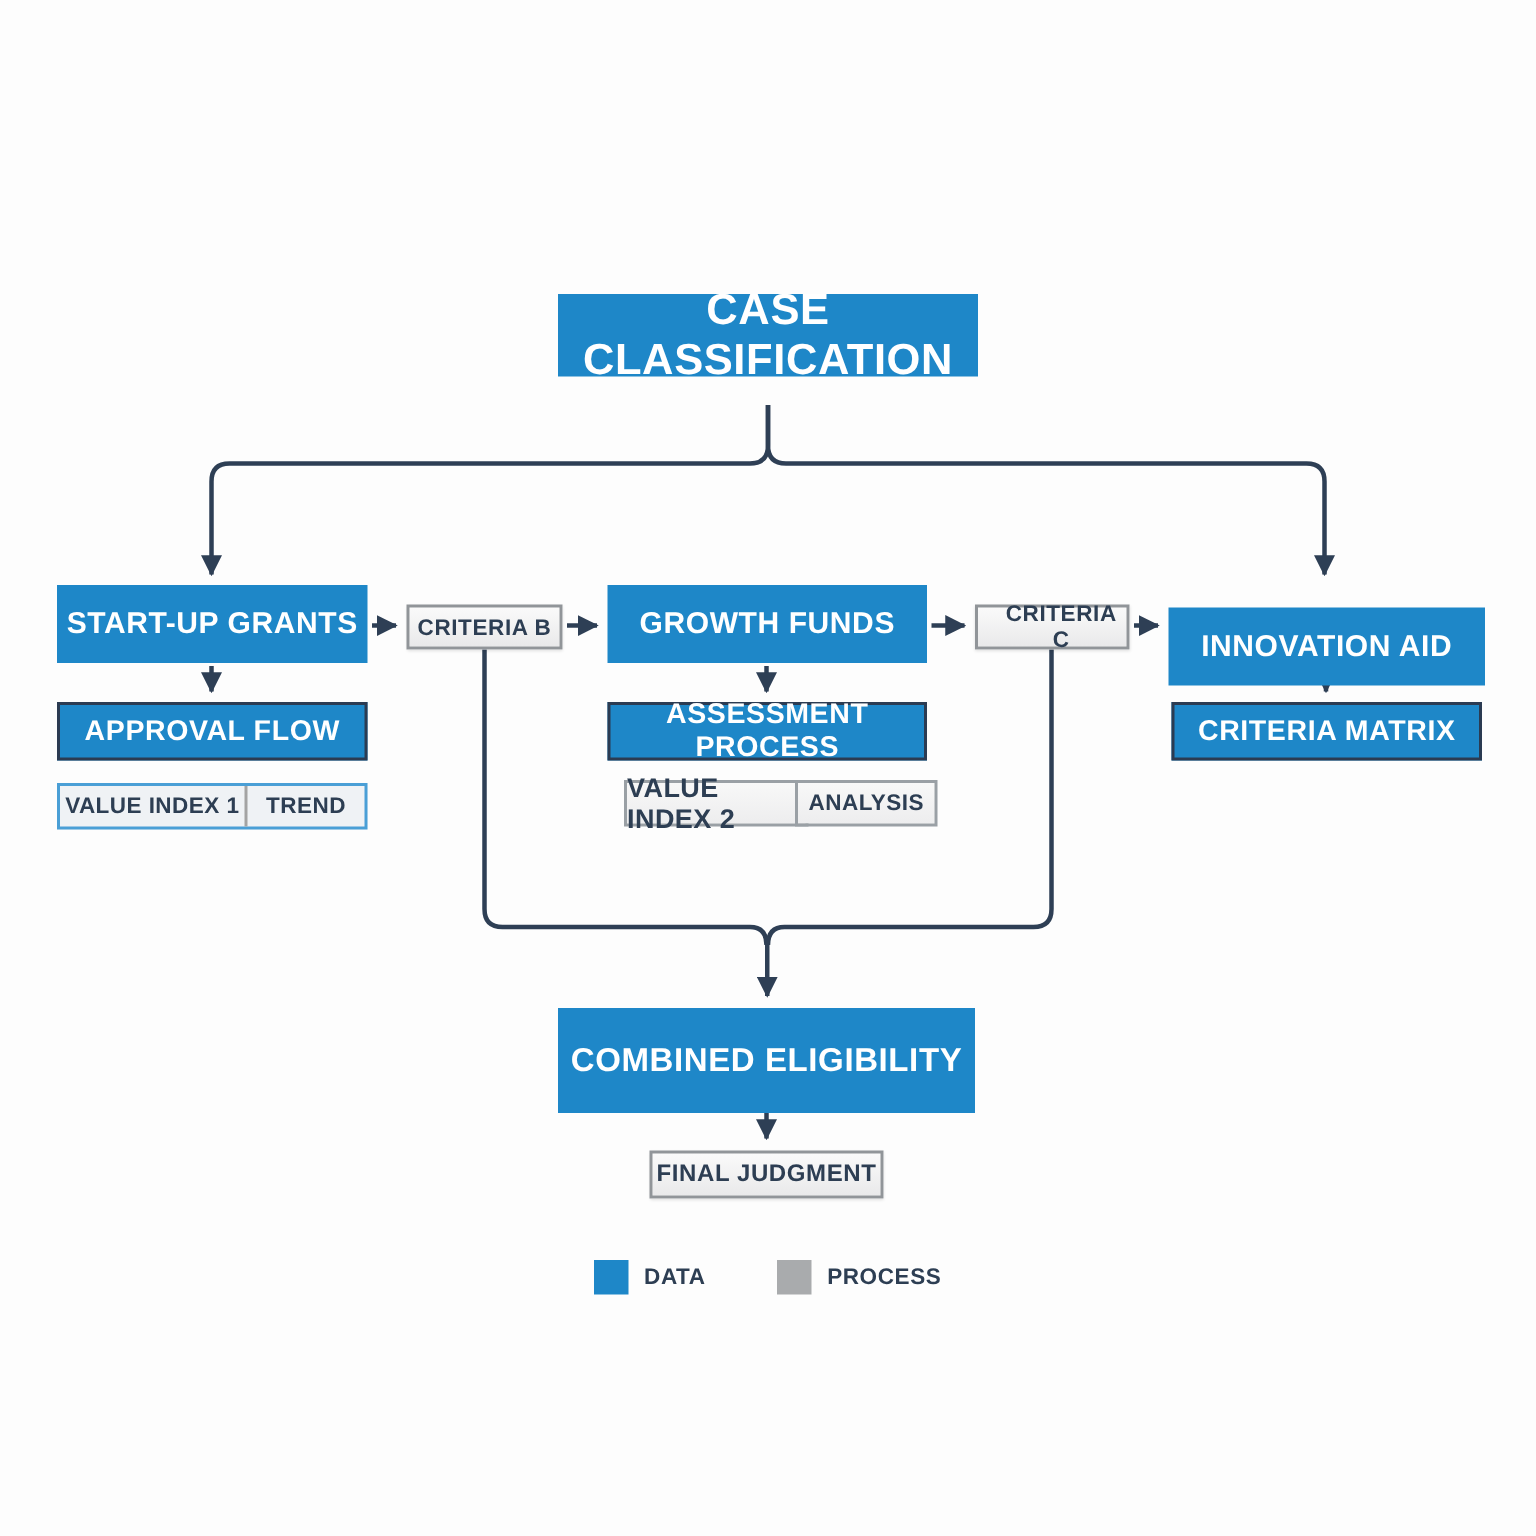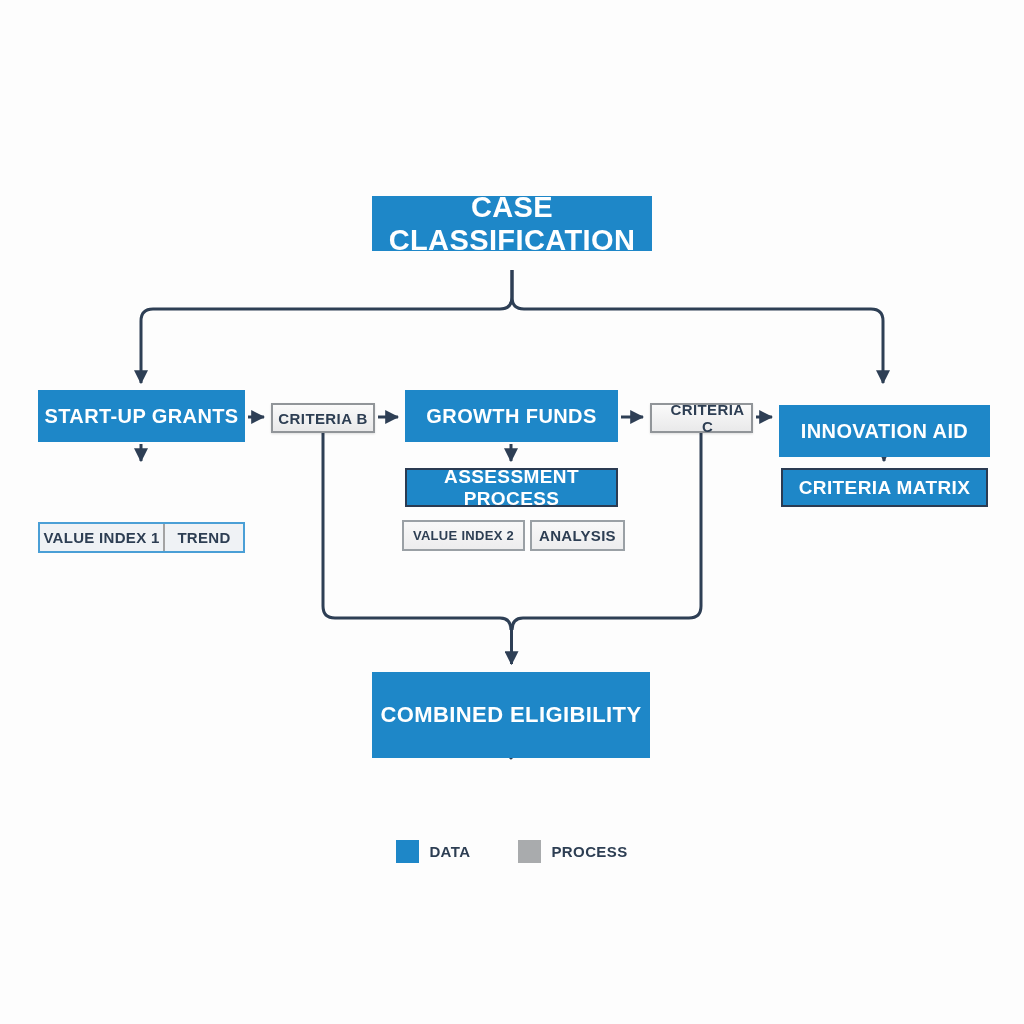--- a/index.html
+++ b/index.html
@@ -35,25 +35,25 @@
   .n-prog0{left:38px;top:390px;width:207px;height:52px;font-size:20px;}
   .n-crit0{left:271px;top:403px;width:104px;height:30px;font-size:15px;}
   .n-prog1{left:405px;top:390px;width:213px;height:52px;font-size:20px;}
   .n-crit1{left:650px;top:403px;width:103px;height:30px;font-size:15px;padding-left:12px;}
   .n-prog2{left:779px;top:390px;width:211px;height:52px;font-size:20px;margin-top:15px;}
   .n-proc0{left:38px;top:468px;width:207px;height:39px;font-size:19px;}
   .n-proc1{left:405px;top:468px;width:213px;height:39px;font-size:19px;}
   .n-proc2{left:781px;top:468px;width:207px;height:39px;font-size:19px;}
   .n-val0{left:38px;top:522px;width:207px;height:31px;font-size:15px;}
   .n-val0 .cell.first{width:125px;} .n-val0 .cell.second{flex:1;}
-  .n-val1a{left:402px;top:520px;width:123px;height:31px;font-size:13px;}
+  .n-val1a{left:416px;top:520px;width:123px;height:31px;font-size:18px;}
   .n-val1b{left:530px;top:520px;width:95px;height:31px;font-size:15px;}
   .n-val2{left:781px;top:522px;width:207px;height:31px;font-size:15px;}
   .n-val2 .cell.first{width:128px;} .n-val2 .cell.second{flex:1;}
-  .n-merge{left:372px;top:672px;width:278px;height:86px;font-size:22px;}
+  .n-merge{left:372px;top:672px;width:278px;height:70px;font-size:22px;}
   .n-final{left:433px;top:767px;width:156px;height:32px;font-size:16px;}
   
   .legend{position:absolute;left:0;top:840px;width:1024px;display:flex;justify-content:center;gap:48px;}
   .legend-item{display:flex;align-items:center;gap:10px;}
   .swatch{width:23px;height:23px;display:inline-block;}
   .swatch-data{background:#1e87c8;}
   .swatch-process{background:#a9abad;}
   .legend-label{color:#2d3e53;font-weight:700;font-size:15px;letter-spacing:.4px;}
 </style>
 </head>
@@ -90,31 +90,33 @@
   </svg>
 
   <div class="node blue n-root">CASE CLASSIFICATION</div>
 
   <div class="node blue n-prog0">START-UP GRANTS</div>
   <div class="node gray-box n-crit0">CRITERIA B</div>
   <div class="node blue n-prog1">GROWTH FUNDS</div>
   <div class="node gray-box n-crit1">CRITERIA C</div>
   <div class="node blue n-prog2">INNOVATION AID</div>
 
+  <div class="node blue-bordered n-proc0">APPROVAL FLOW</div>
   <div class="node blue-bordered n-proc1">ASSESSMENT PROCESS</div>
   <div class="node blue-bordered n-proc2">CRITERIA MATRIX</div>
 
   <div class="value-joined n-val0">
     <div class="cell first">VALUE INDEX 1</div>
     <div class="cell second">TREND</div>
   </div>
   <div class="value-sep n-val1a">VALUE INDEX 2</div>
   <div class="value-sep n-val1b">ANALYSIS</div>
 
   <div class="node blue n-merge">COMBINED ELIGIBILITY</div>
+  <div class="node gray-box n-final">FINAL JUDGMENT</div>
 
   <div class="legend">
     <div class="legend-item">
       <span class="swatch swatch-data"></span>
       <span class="legend-label">DATA</span>
     </div>
     <div class="legend-item">
       <span class="swatch swatch-process"></span>
       <span class="legend-label">PROCESS</span>
     </div>

